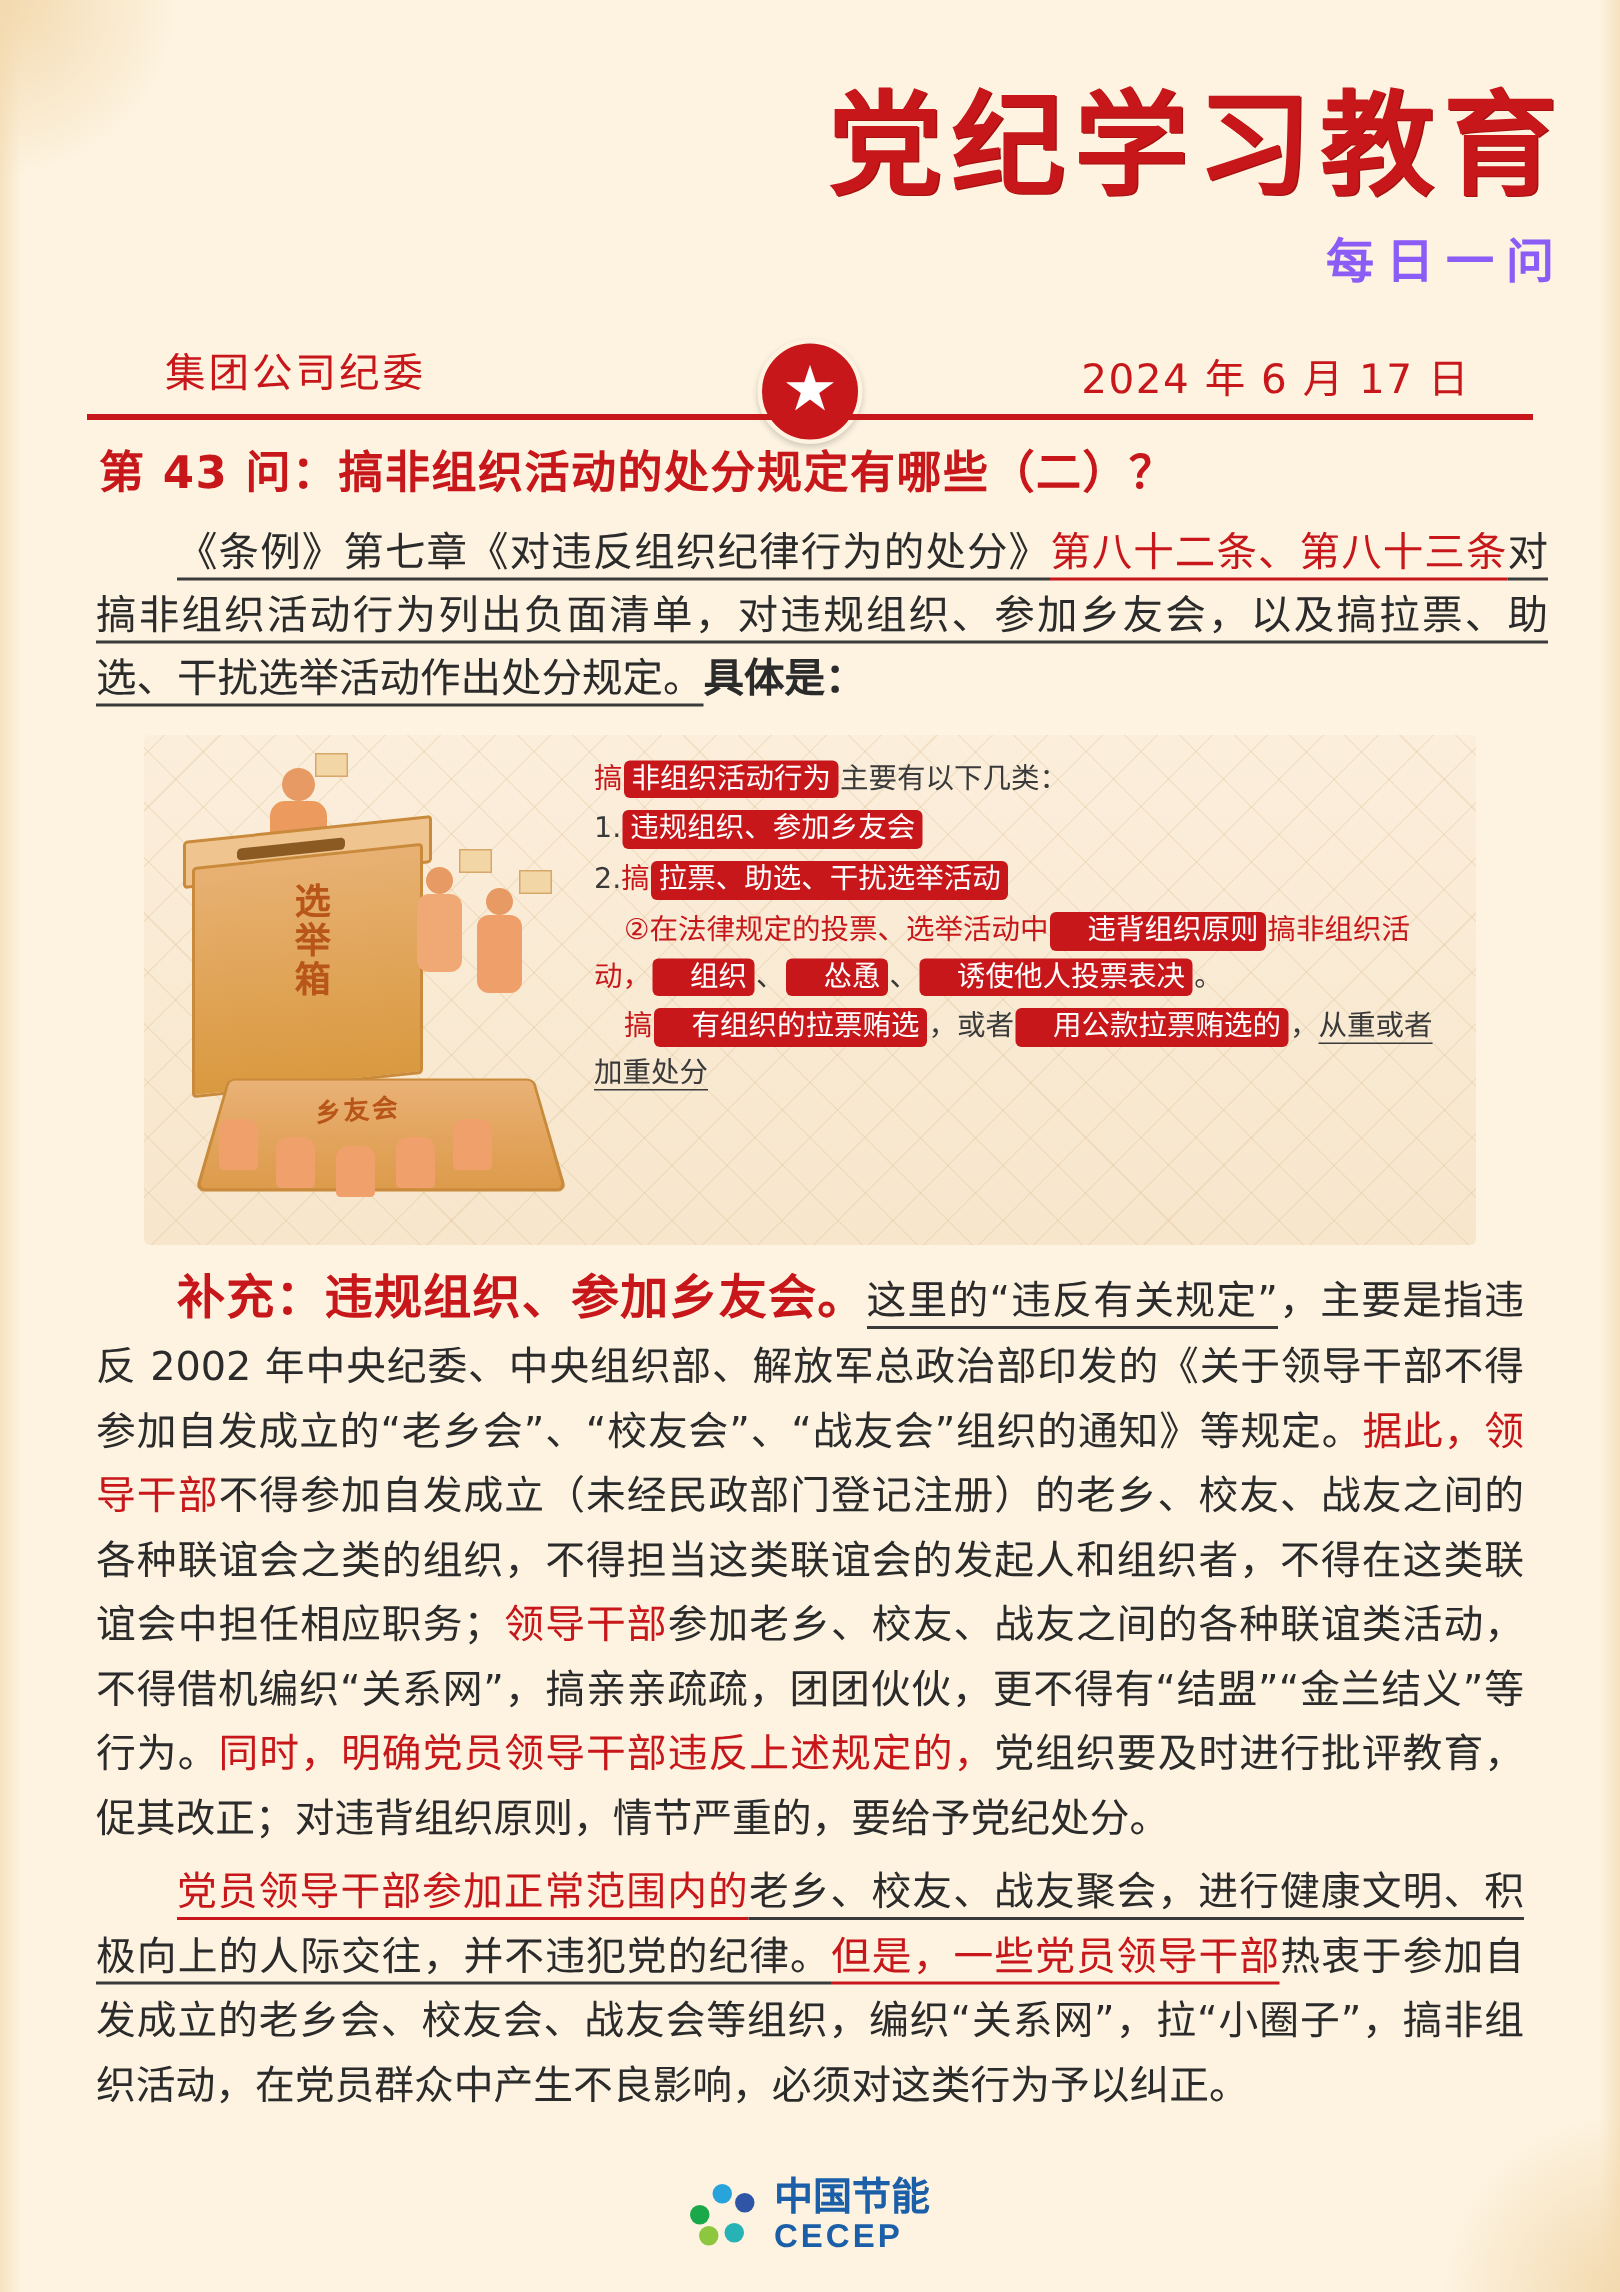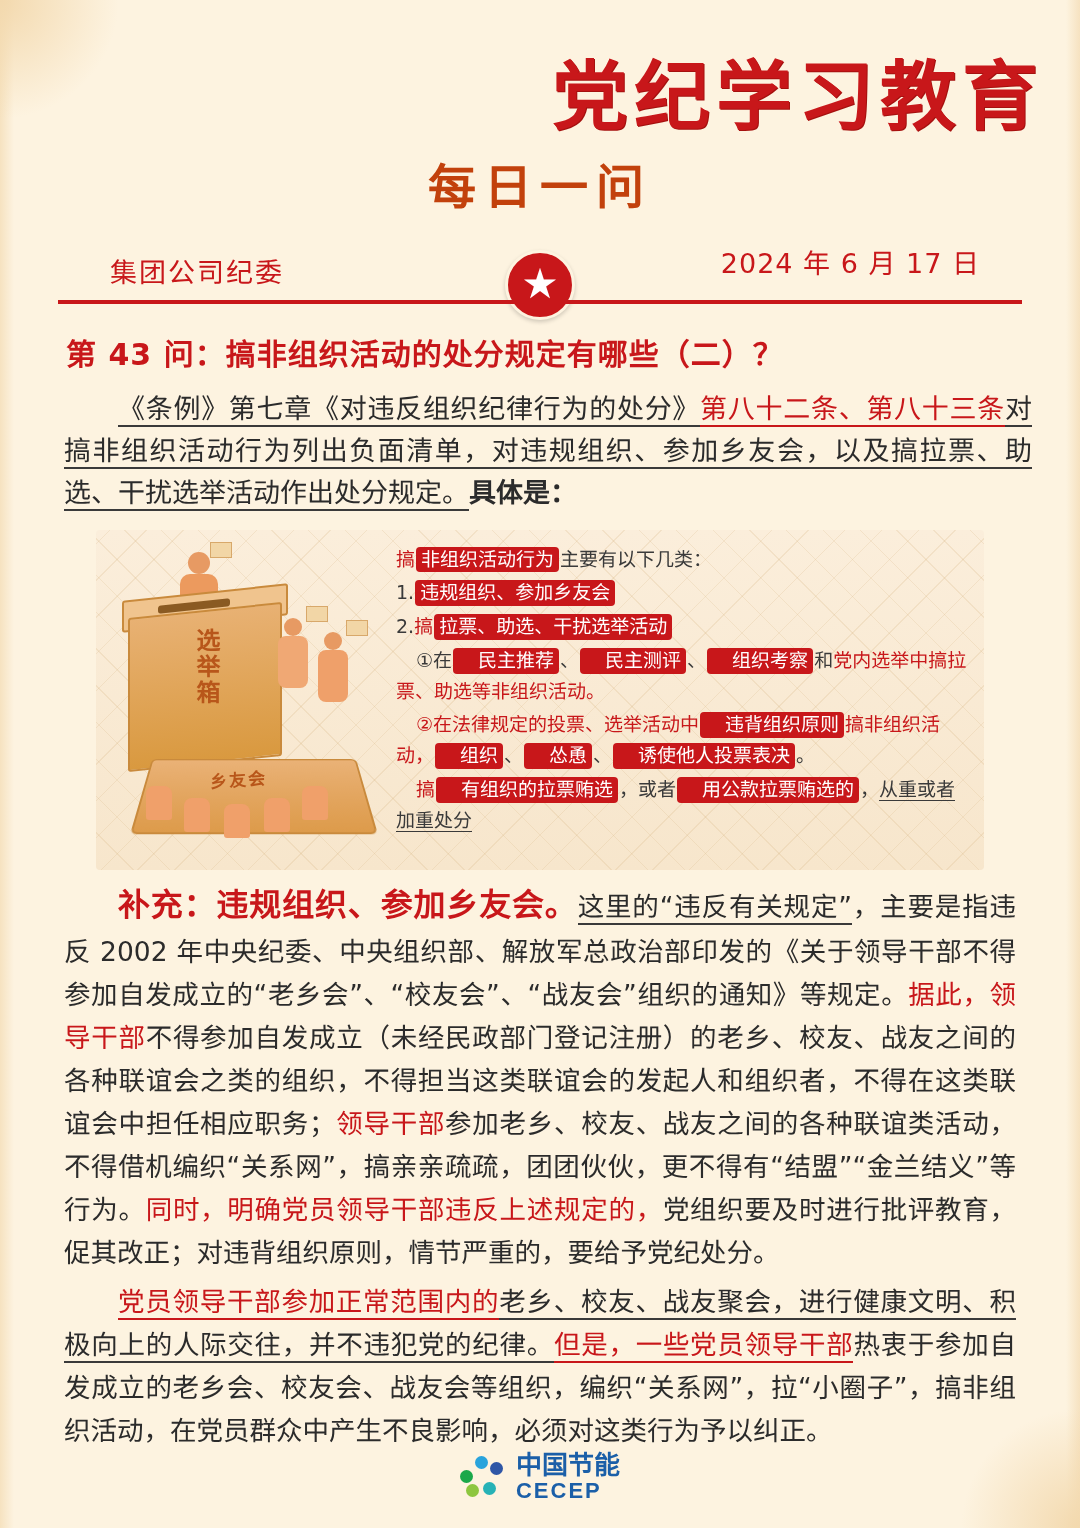--- a/index.html
+++ b/index.html
@@ -32,59 +32,59 @@
     color:#c8171a;
     font-family:"DejaVu Sans","Liberation Sans",sans-serif;
     font-weight:bold;
     font-size:76px;
     letter-spacing:6px;
     margin-top:56px;
     line-height:1.08;
     text-shadow:1px 1px 0 #a5110f;
   }
   .title-sub{
-    text-align:center;
-    color:#c2410c;
+    text-align:right;
+    color:#8b5cf6;
     font-family:"DejaVu Sans","Liberation Sans",sans-serif;
     font-weight:bold;
-    font-size:48px;
+    font-size:32px;
     letter-spacing:8px;
     margin-top:10px;
   }
   .meta-bar{
     position:relative;
     margin:24px 22px 0 22px;
     height:62px;
   }
   .meta-bar .rule{
     position:absolute;left:0;right:0;bottom:0;height:4px;background:#c8171a;
   }
   .meta-left{
     position:absolute;left:52px;bottom:14px;
     color:#c8171a;font-size:27px;letter-spacing:2px;
     font-family:"DejaVu Sans","Liberation Sans",sans-serif;
   }
   .meta-right{
-    position:absolute;right:42px;bottom:23px;
+    position:absolute;right:42px;bottom:10px;
     color:#c8171a;font-size:27px;letter-spacing:1px;
     font-family:"DejaVu Sans","Liberation Sans",sans-serif;
   }
   .badge{
     position:absolute;left:50%;transform:translateX(-50%);
     bottom:-16px;
     width:64px;height:64px;border-radius:50%;
     background:#c8171a;border:3px solid #fdf3e0;
     display:flex;align-items:center;justify-content:center;
     box-shadow:0 2px 4px rgba(0,0,0,.18);
   }
   .badge .star{color:#ffffff;font-size:34px;line-height:1;}
 
   
   .q-line{
-    margin:26px 30px 0 30px;
+    margin:10px 30px 0 30px;
     font-size:30px;font-weight:bold;letter-spacing:1px;
     font-family:"DejaVu Sans","Liberation Sans",sans-serif;
   }
   .q-num{color:#c8171a;}
   .q-text{color:#c8171a;}
 
   .para{
     margin:14px 12px 0 28px;
     font-size:27px;line-height:1.55;
     text-align:justify;
@@ -253,21 +253,20 @@
       <div class="seat s1"></div>
       <div class="seat s2"></div>
       <div class="seat s3"></div>
       <div class="seat s4"></div>
       <div class="seat s5"></div>
     </div>
     <div class="fig-right" id="fig-lines">
         <div class="fr-line"><span class="red">搞</span><span class="chip">非组织活动行为</span><span>主要有以下几类：</span></div>
         <div class="fr-line"><span>1.</span><span class="chip">违规组织、参加乡友会</span></div>
         <div class="fr-line"><span>2.</span><span class="red">搞</span><span class="chip">拉票、助选、干扰选举活动</span></div>
-        <div class="fr-line fr-indent"><span>①在</span><span class="chip">民主推荐</span><span>、</span><span class="chip">民主测评</span><span>、</span><span class="chip">组织考察</span><span>和</span><span class="red">党内选举</span><span class="red">中搞拉票、助选等非组织活动。</span></div>
         <div class="fr-line fr-indent"><span class="red">②在法律规定的投票、选举活动中</span><span class="chip">违背组织原则</span><span class="red">搞非组织活动，</span><span class="chip">组织</span><span>、</span><span class="chip">怂恿</span><span>、</span><span class="chip">诱使他人投票表决</span><span>。</span></div>
         <div class="fr-line fr-indent"><span class="red">搞</span><span class="chip">有组织的拉票贿选</span><span>，或者</span><span class="chip">用公款拉票贿选的</span><span>，</span><span class="ul-thin">从重或者加重处分</span></div>
       </div>
   </div>
 
   <div class="body-wrap">
     <div class="p-body indent">
       <span class="lead">补充：</span><span class="lead">违规组织、参加乡友会。</span><span class="ul-dark">这里的“违反有关规定”</span><span>，主要是指违反 2002 年中央纪委、中央组织部、解放军总政治部印发的《关于领导干部不得参加自发成立的“老乡会”、“校友会”、“战友会”组织的通知》等规定。</span><span class="red">据此，</span><span class="red">领导干部</span><span>不得参加自发成立（未经民政部门登记注册）的老乡、校友、战友之间的各种联谊会之类的组织，不得担当这类联谊会的发起人和组织者，不得在这类联谊会中担任相应职务；</span><span class="red">领导干部</span><span>参加老乡、校友、战友之间的各种联谊类活动，不得借机编织“关系网”，搞亲亲疏疏，团团伙伙，更不得有“结盟”“金兰结义”等行为。</span><span class="red">同时，明确党员领导干部违反上述规定的，</span><span>党组织要及时进行批评教育，促其改正；对违背组织原则，情节严重的，要给予党纪处分。</span>
     </div>
 

